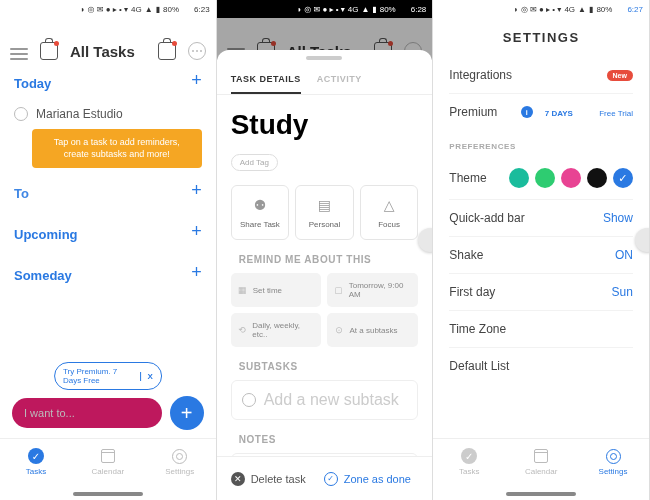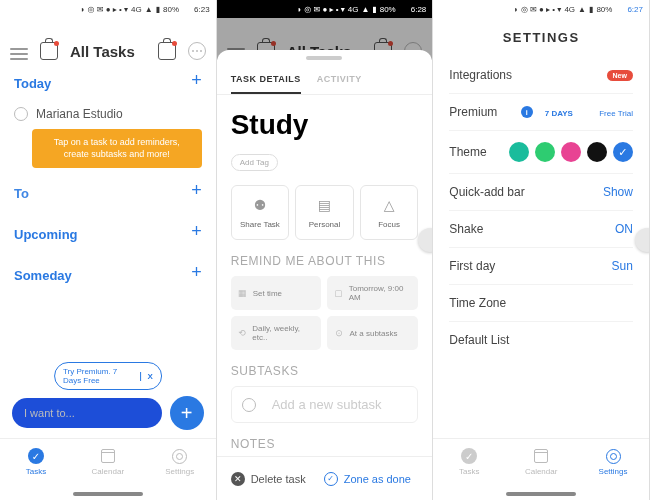--- a/index.html
+++ b/index.html
@@ -27,21 +27,21 @@
 .plus{color:#2a79e2;font-size:18px;font-weight:300}
 .task-row{display:flex;align-items:center;gap:8px;padding:6px 0}
 .circle{width:14px;height:14px;border:1.5px solid #bbb;border-radius:50%}
 .task-row .text{font-size:12px;color:#555}
 .tooltip{background:#f5a623;color:#fff;font-size:9px;padding:8px 10px;border-radius:4px;text-align:center;margin:2px 0 8px 18px;position:relative;line-height:1.3}
 .tooltip:before{content:'';position:absolute;top:-5px;left:30px;border:5px solid transparent;border-bottom-color:#f5a623}
 
 .premium-pill{position:absolute;bottom:110px;left:50%;transform:translateX(-50%);border:1px solid #2a79e2;border-radius:14px;font-size:8px;color:#2a79e2;padding:4px 8px;display:flex;align-items:center;gap:6px}
 .premium-pill .x{border-left:1px solid #2a79e2;padding-left:6px;font-weight:700}
 .input-row{position:absolute;bottom:62px;left:0;right:0;padding:8px 12px;display:flex;align-items:center;gap:8px}
-.input-pill{flex:1;background:#1d4ed8;border-radius:16px;height:30px;display:flex;align-items:center;padding:0 12px;font-size:11px;color:#bbb}
+.input-pill{flex:1;background:#be185d;border-radius:16px;height:30px;display:flex;align-items:center;padding:0 12px;font-size:11px;color:#bbb}
 .fab{width:34px;height:34px;background:#2a79e2;border-radius:50%;color:#fff;display:flex;align-items:center;justify-content:center;font-size:20px}
 
 .navbar{position:absolute;bottom:16px;left:0;right:0;height:46px;border-top:1px solid #eee;display:flex;background:#fff}
 .nav-item{flex:1;display:flex;flex-direction:column;align-items:center;justify-content:center;gap:2px;font-size:8px;color:#bbb}
 .nav-item.active{color:#2a79e2}
 .nav-icon{width:18px;height:18px;display:flex;align-items:center;justify-content:center}
 .check-circle{width:16px;height:16px;border-radius:50%;background:#2a79e2;color:#fff;display:flex;align-items:center;justify-content:center;font-size:10px}
 .check-circle.gray{background:#ccc}
 .cal-ic{width:14px;height:14px;border:1.5px solid currentColor;border-radius:2px;position:relative}
 .cal-ic:before{content:'';position:absolute;top:2px;left:0;right:0;height:1px;background:currentColor}
@@ -55,25 +55,25 @@
 .grab{width:36px;height:4px;background:#ccc;border-radius:2px;margin:6px auto}
 .tabs{display:flex;padding:8px 14px 0;gap:16px;border-bottom:1px solid #eee}
 .tab{font-size:9px;font-weight:700;color:#bbb;padding-bottom:8px;letter-spacing:0.5px}
 .tab.active{color:#333;border-bottom:2px solid #333}
 .sheet-body{flex:1;overflow-y:auto;padding:10px 14px}
 .task-title{font-size:28px;font-weight:700;margin:4px 0 10px}
 .addtag{border:1px solid #ddd;border-radius:12px;font-size:8px;color:#aaa;padding:3px 8px;display:inline-block}
 .action-cards{display:flex;gap:6px;margin:14px 0}
 .card{flex:1;border:1px solid #e5e5e5;border-radius:6px;padding:10px 4px;display:flex;flex-direction:column;align-items:center;gap:6px;font-size:8px;color:#666}
 .card .ic{width:18px;height:18px;color:#999;display:flex;align-items:center;justify-content:center;font-size:14px}
-.sect-label{font-size:12px;font-weight:400;color:#aaa;letter-spacing:0.6px;margin:14px 0 8px}
+.sect-label{font-size:10px;font-weight:700;color:#aaa;letter-spacing:0.6px;margin:14px 8px 8px}
 .chip-row{display:flex;gap:6px}
 .chip{flex:1;background:#f3f3f3;border-radius:5px;padding:8px 6px;display:flex;align-items:center;gap:5px;font-size:8px;color:#888}
 .chip .ci{width:11px;height:11px;color:#bbb;display:flex;align-items:center;justify-content:center;font-size:9px}
-.subtask-box{border:1px solid #eee;border-radius:6px;padding:10px;display:flex;align-items:center;gap:16px;font-size:13px;color:#ccc}
+.subtask-box{border:1px solid #eee;border-radius:6px;padding:10px;display:flex;align-items:center;gap:8px;font-size:16px;color:#ccc}
 .notes-box{border:1px solid #eee;border-radius:6px;padding:14px;text-align:center;font-size:10px;color:#bbb;margin-bottom:10px}
 .sheet-footer{height:44px;border-top:1px solid #eee;display:flex;align-items:center;padding:0 14px;gap:18px;font-size:11px}
 .del{display:flex;align-items:center;gap:6px;color:#555}
 .del .xi{width:14px;height:14px;background:#555;border-radius:50%;color:#fff;display:flex;align-items:center;justify-content:center;font-size:9px}
 .done{display:flex;align-items:center;gap:6px;color:#2a79e2}
 .done .ci2{width:14px;height:14px;border:1.5px solid #2a79e2;border-radius:50%;display:flex;align-items:center;justify-content:center;font-size:8px}
 .side-fab{position:absolute;right:-10px;top:228px;width:24px;height:24px;background:#e8e8e8;border-radius:50%;box-shadow:0 1px 3px rgba(0,0,0,0.2);z-index:5}
 
 .p3 .header3{text-align:center;padding:12px 0;font-size:13px;font-weight:700;letter-spacing:1.5px;color:#333}
 .p3 .body3{flex:1;overflow-y:auto;padding:0 16px}
@@ -278,20 +278,21 @@
   <div class="header3">SETTINGS</div>
   <div class="body3">
     <div class="row3">
         <span>Integrations</span>
         <span class="badge-new">New</span>
       </div>
     <div class="row3">
         <span>Premium</span>
         <span class="trial"><span class="ti">i</span><b>7 DAYS</b>&nbsp;<span>Free Trial</span></span>
       </div>
+    <div class="group-label">PREFERENCES</div>
     <div class="row3">
         <span>Theme</span>
       <span class="swatches">
         <span class="swatch" style="background:#1abc9c"></span>
         <span class="swatch" style="background:#2ecc71"></span>
         <span class="swatch" style="background:#e84393"></span>
         <span class="swatch" style="background:#111111"></span>
         <span class="swatch sel" style="background:#2a79e2">✓</span>
       </span>
     </div>

